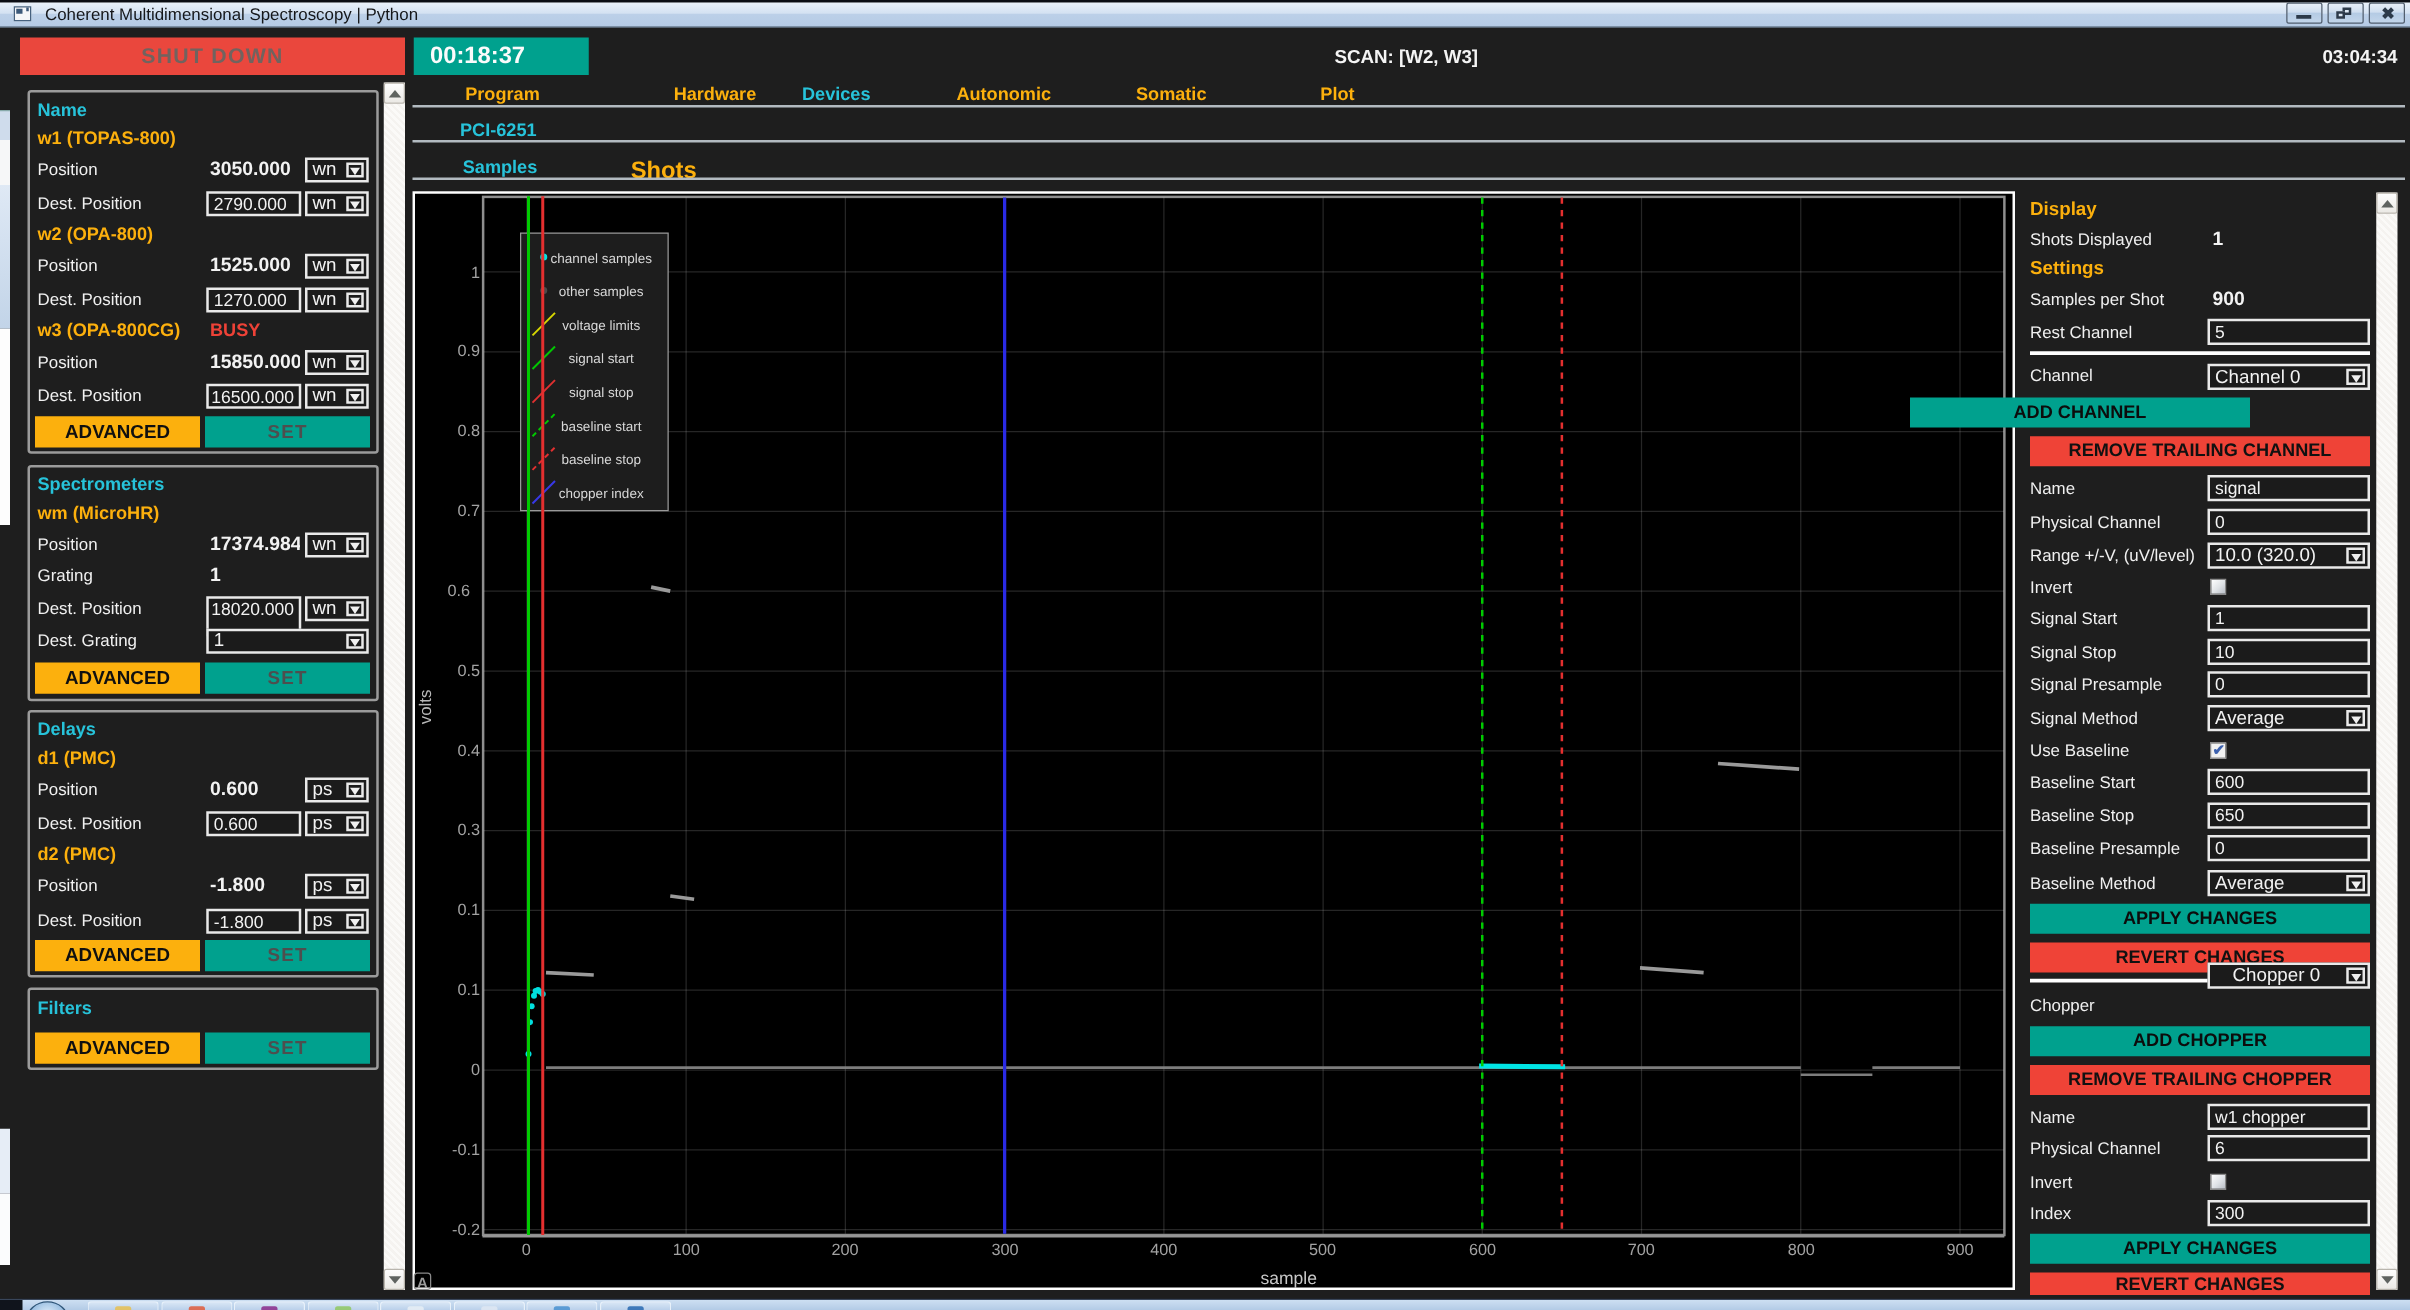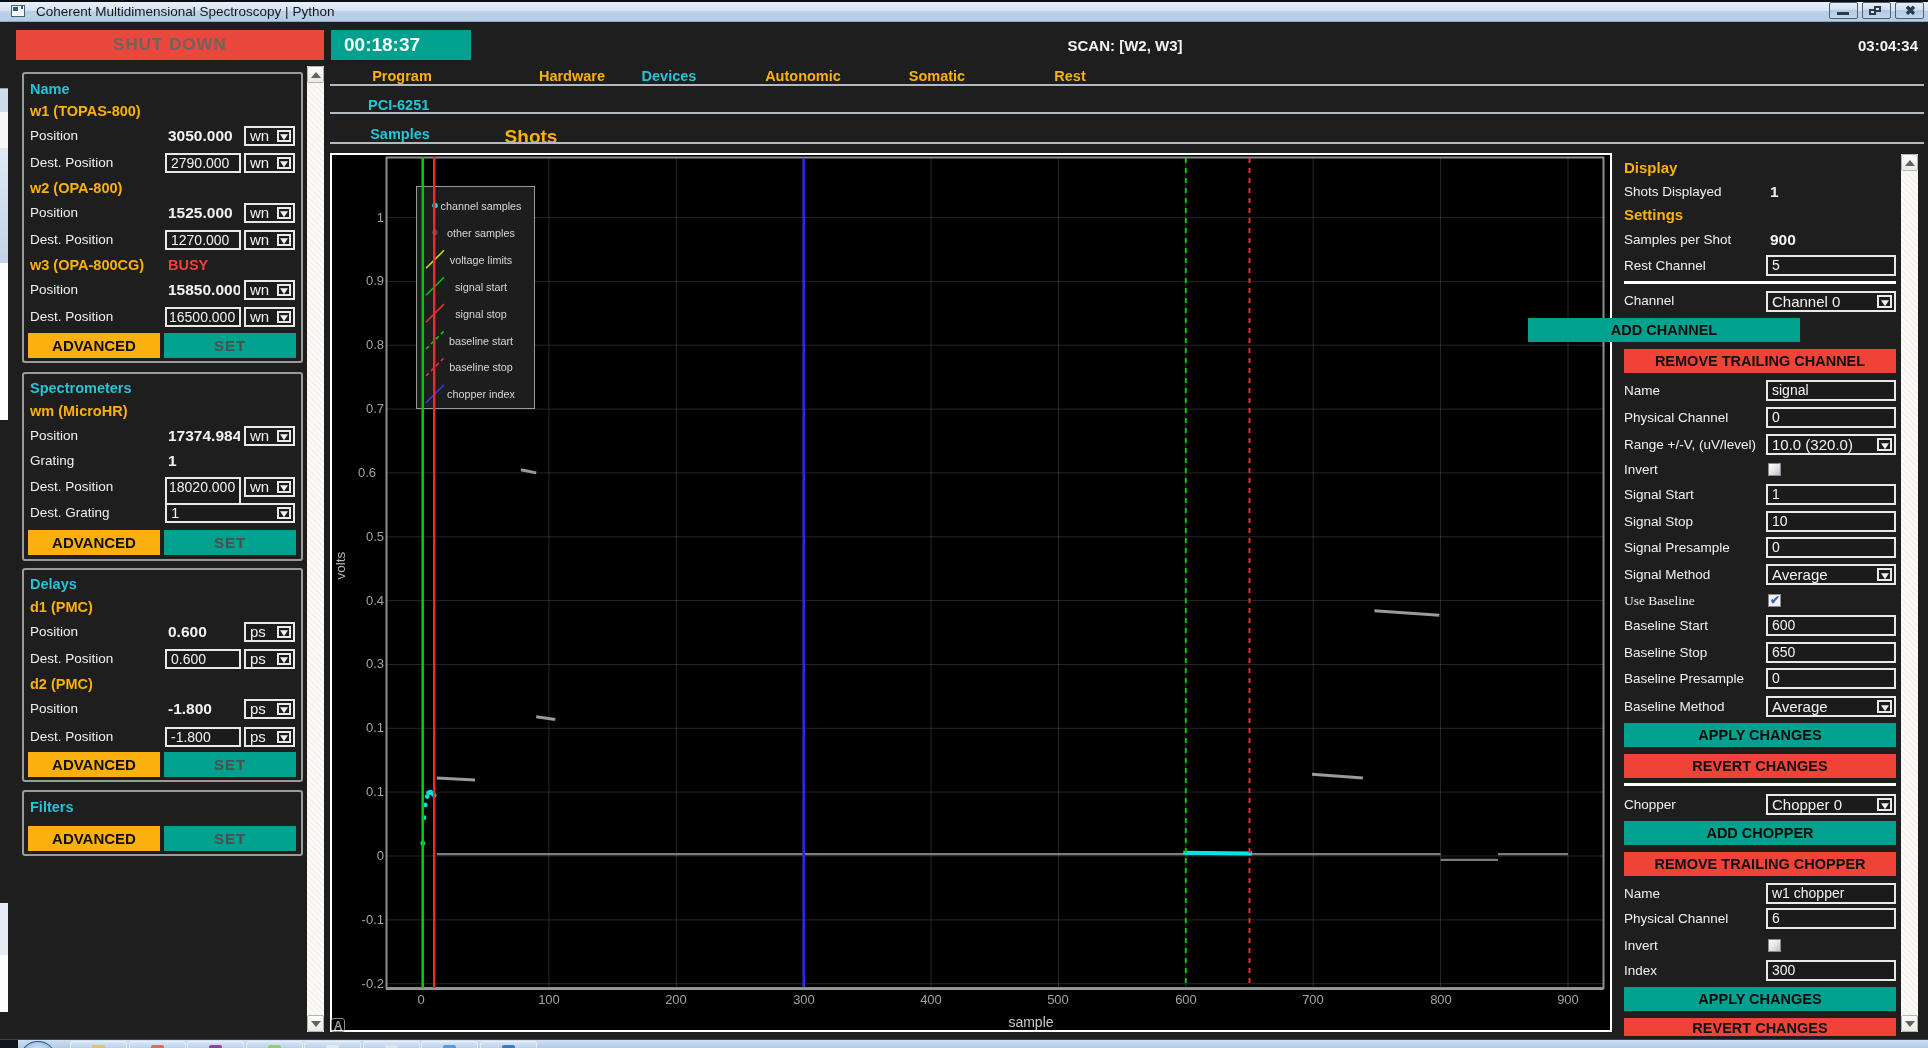--- a/index.html
+++ b/index.html
@@ -138,21 +138,21 @@
 <div class="abs" style="left:307px;top:66px;width:17px;height:966px;background:repeating-linear-gradient(45deg,#fbfaf8 0 2px,#f5f3f0 2px 4px)"></div>
 <div class="abs" style="left:307px;top:66px;width:17px;height:17px;background:linear-gradient(#fdfdfd,#ebe9e5);border:1px solid #b9b5ad;border-radius:2px"></div>
 <div class="abs" style="left:311px;top:72px;width:0;height:0;border-left:5px solid transparent;border-right:5px solid transparent;border-bottom:6px solid #5f6360"></div>
 <div class="abs" style="left:307px;top:1015px;width:17px;height:17px;background:linear-gradient(#fdfdfd,#ebe9e5);border:1px solid #b9b5ad;border-radius:2px"></div>
 <div class="abs" style="left:311px;top:1021px;width:0;height:0;border-left:5px solid transparent;border-right:5px solid transparent;border-top:6px solid #5f6360"></div>
 <div class="abs" style="left:332px;top:68px;width:140px;height:17px;text-align:center;color:#fcb00d;font-weight:bold;font-size:14.5px;line-height:17px">Program</div>
 <div class="abs" style="left:465px;top:68px;width:140px;height:17px;text-align:right;color:#fcb00d;font-weight:bold;font-size:14.5px;line-height:17px">Hardware</div>
 <div class="abs" style="left:599px;top:68px;width:140px;height:17px;text-align:center;color:#27c3da;font-weight:bold;font-size:14.5px;line-height:17px">Devices</div>
 <div class="abs" style="left:733px;top:68px;width:140px;height:17px;text-align:center;color:#fcb00d;font-weight:bold;font-size:14.5px;line-height:17px">Autonomic</div>
 <div class="abs" style="left:867px;top:68px;width:140px;height:17px;text-align:center;color:#fcb00d;font-weight:bold;font-size:14.5px;line-height:17px">Somatic</div>
-<div class="abs" style="left:1000px;top:68px;width:140px;height:17px;text-align:center;color:#fcb00d;font-weight:bold;font-size:14.5px;line-height:17px">Rest</div>
+<div class="abs" style="left:1000px;top:68px;width:140px;height:17px;text-align:center;color:#fcb00d;font-weight:bold;font-size:14.5px;line-height:17px">Plot</div>
 <div class="tline" style="left:330px;top:84px;width:1594px"></div>
 <div class="abs" style="left:368px;top:97px;color:#27c3da;font-weight:bold;font-size:14.5px">PCI-6251</div>
 <div class="tline" style="left:330px;top:112px;width:1594px"></div>
 <div class="abs" style="left:330px;top:126px;width:140px;text-align:center;color:#27c3da;font-weight:bold;font-size:14.5px">Samples</div>
 <div class="abs" style="left:461px;top:126px;width:140px;text-align:center;color:#fcb00d;font-weight:bold;font-size:19px">Shots</div>
 <div class="tline" style="left:330px;top:142px;width:1594px"></div>
 <div class="abs" style="left:330px;top:153px;width:1282px;height:879px;border:2px solid #ffffff;background:#000"></div>
 <div class="tick" style="left:344px;top:210px;width:40px;text-align:right">1</div>
 <div class="tick" style="left:344px;top:273px;width:40px;text-align:right">0.9</div>
 <div class="tick" style="left:344px;top:337px;width:40px;text-align:right">0.8</div>
@@ -273,39 +273,39 @@
 <div class="lbl" style="left:1624px;top:486px;">Signal Start</div>
 <div class="inp" style="left:1766px;top:484px;width:130px;height:21px;line-height:17px;font-size:14px;padding-left:4px">1</div>
 <div class="lbl" style="left:1624px;top:513px;">Signal Stop</div>
 <div class="inp" style="left:1766px;top:511px;width:130px;height:21px;line-height:17px;font-size:14px;padding-left:4px">10</div>
 <div class="lbl" style="left:1624px;top:539px;">Signal Presample</div>
 <div class="inp" style="left:1766px;top:537px;width:130px;height:21px;line-height:17px;font-size:14px;padding-left:4px">0</div>
 <div class="lbl" style="left:1624px;top:566px;">Signal Method</div>
 <div class="inp" style="left:1766px;top:564px;width:130px;height:21px;line-height:17px;font-size:15px;padding-left:4px">Average<span class="dda" style="width:15px">
       <span class="tri"></span>
     </span></div>
-<div class="lbl" style="left:1624px;top:592px;font-family:Liberation Serif, serif;">Use Baseline</div>
+<div class="lbl" style="left:1624px;top:592px;">Use Baseline</div>
 <div class="cb" style="left:1768px;top:594px;background:#f2f2f2">
     <span style="color:#3d62b0;font-weight:bold;font-size:12px;position:absolute;left:1px;top:-2px">✔</span>
   </div>
 <div class="lbl" style="left:1624px;top:617px;">Baseline Start</div>
 <div class="inp" style="left:1766px;top:615px;width:130px;height:21px;line-height:17px;font-size:14px;padding-left:4px">600</div>
 <div class="lbl" style="left:1624px;top:644px;">Baseline Stop</div>
 <div class="inp" style="left:1766px;top:642px;width:130px;height:21px;line-height:17px;font-size:14px;padding-left:4px">650</div>
 <div class="lbl" style="left:1624px;top:670px;">Baseline Presample</div>
 <div class="inp" style="left:1766px;top:668px;width:130px;height:21px;line-height:17px;font-size:14px;padding-left:4px">0</div>
 <div class="lbl" style="left:1624px;top:698px;">Baseline Method</div>
 <div class="inp" style="left:1766px;top:696px;width:130px;height:21px;line-height:17px;font-size:15px;padding-left:4px">Average<span class="dda" style="width:15px">
       <span class="tri"></span>
     </span></div>
 <div class="btnT" style="left:1624px;top:723px;width:272px;height:24px;line-height:24px">APPLY CHANGES</div>
 <div class="btnR" style="left:1624px;top:754px;width:272px;height:24px;line-height:24px">REVERT CHANGES</div>
 <div class="abs" style="left:1624px;top:783px;width:272px;height:3px;background:#fff"></div>
 <div class="lbl" style="left:1624px;top:796px;">Chopper</div>
-<div class="inp" style="left:1766px;top:794px;width:130px;height:21px;line-height:17px;font-size:15px;padding-left:4px">Chopper 0<span class="dda" style="width:15px">
+<div class="inp" style="left:1766px;top:770px;width:130px;height:21px;line-height:17px;font-size:15px;padding-left:18px">Chopper 0<span class="dda" style="width:15px">
       <span class="tri"></span>
     </span></div>
 <div class="btnT" style="left:1624px;top:821px;width:272px;height:24px;line-height:24px">ADD CHOPPER</div>
 <div class="btnR" style="left:1624px;top:852px;width:272px;height:24px;line-height:24px">REMOVE TRAILING CHOPPER</div>
 <div class="lbl" style="left:1624px;top:885px;">Name</div>
 <div class="inp" style="left:1766px;top:883px;width:130px;height:21px;line-height:17px;font-size:14px;padding-left:4px">w1 chopper</div>
 <div class="lbl" style="left:1624px;top:910px;">Physical Channel</div>
 <div class="inp" style="left:1766px;top:908px;width:130px;height:21px;line-height:17px;font-size:14px;padding-left:4px">6</div>
 <div class="lbl" style="left:1624px;top:937px;">Invert</div>
 <div class="cb" style="left:1768px;top:939px;background:linear-gradient(135deg,#ffffff 0%,#dfe2e6 55%,#b9bec6 100%)"></div>

